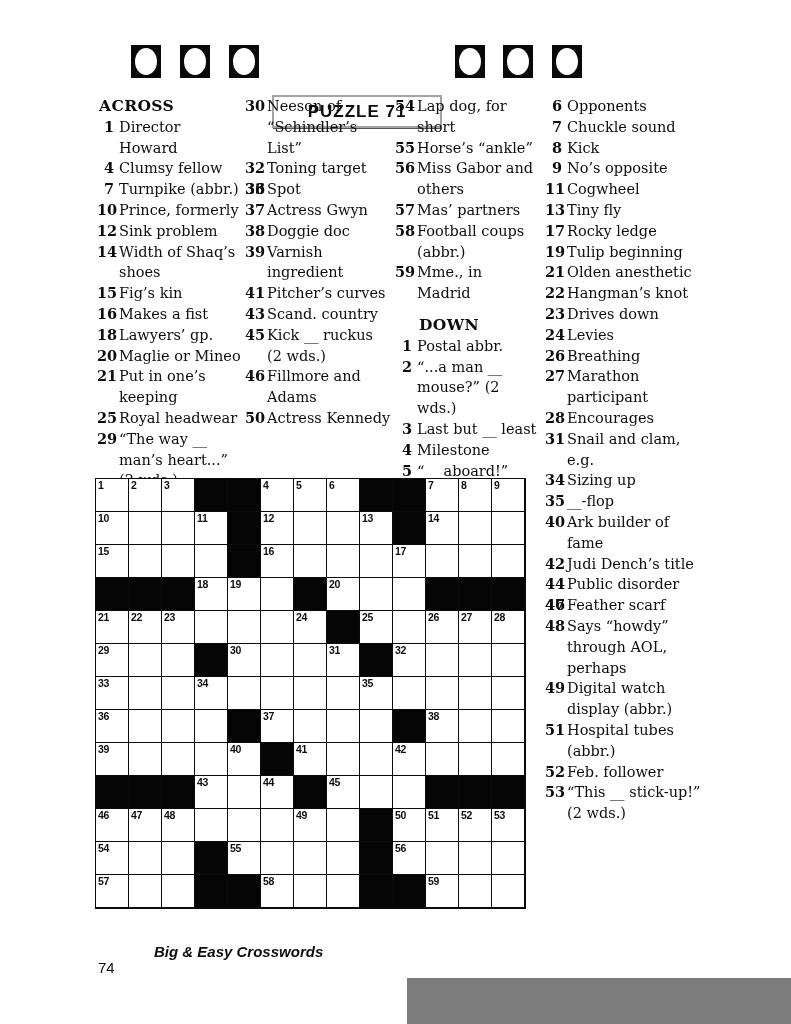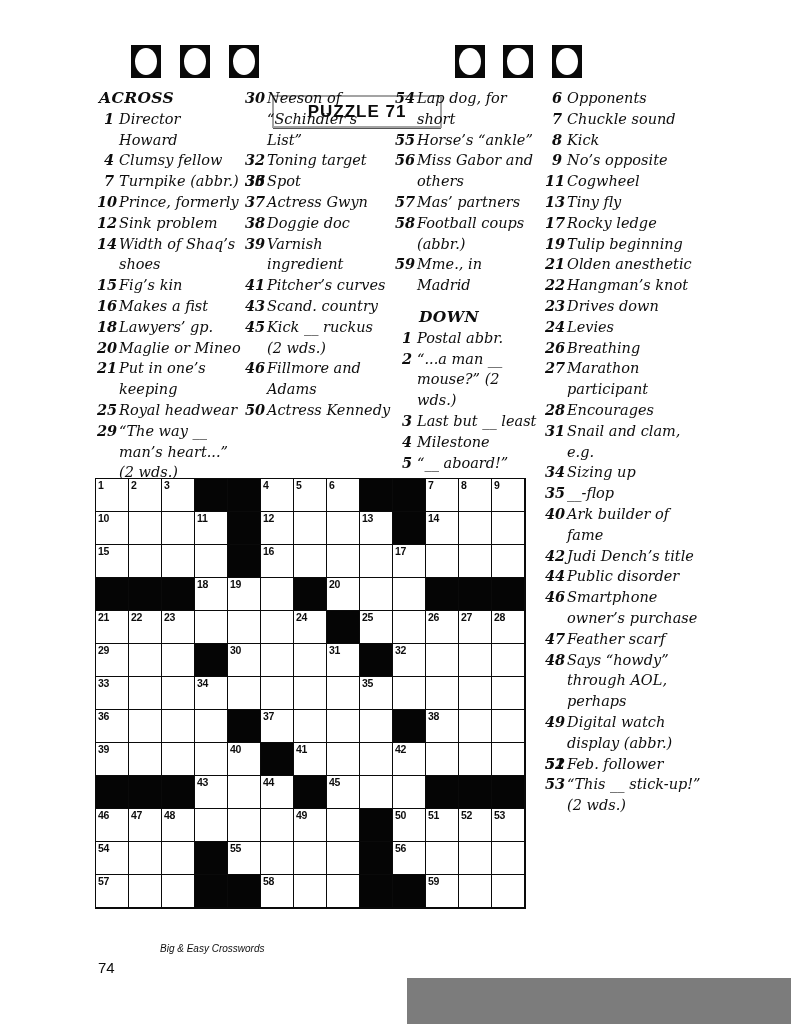--- a/index.html
+++ b/index.html
@@ -10,21 +10,21 @@
   .sq{position:absolute;top:45px;width:30px;height:33px;background:#090909;}
   .sq::after{content:"";position:absolute;left:4px;top:3px;width:22px;height:27px;
              background:#fff;border-radius:50%;}
   .title-box{position:absolute;left:272px;top:47px;width:166px;height:29px;
              border:2px solid #a3a3a3;display:flex;align-items:center;justify-content:center;
              box-shadow:0 2px 0 -1px #555;margin-top:48px;}
   .title-box span{font-family:"Liberation Sans", sans-serif;font-weight:bold;
                   font-size:17px;letter-spacing:1px;}
 
   
-  .clue-col{position:absolute;top:88px;font-size:14.5px;line-height:20.8px;font-style:italic;}
+  .clue-col{position:absolute;top:96px;font-size:14.5px;line-height:20.8px;}
   #col1{left:97px;width:146px;}
   #col2{left:245px;width:147px;}
   #col3{left:395px;width:142px;}
   #col4{left:545px;width:156px;}
   .heading{font-weight:bold;font-size:15.5px;letter-spacing:.4px;margin-left:2px;}
   .down-heading{margin-top:11px;margin-left:24px;}
   .clue{position:relative;padding-left:22px;}
   .clue .cnum{position:absolute;left:0;width:17px;text-align:right;font-weight:bold;}
 
   
@@ -33,22 +33,22 @@
         border:1.5px solid #0a0a0a;background:#fff;}
   .cell{position:relative;border-right:1px solid #0a0a0a;border-bottom:1px solid #0a0a0a;
         background:#fff;}
   .cell.black{background:#050505;}
   .cell .num{position:absolute;top:1px;left:2px;font-family:"Liberation Sans", sans-serif;
              font-weight:bold;font-size:10.5px;line-height:11px;letter-spacing:-0.3px;}
 
   
   .pgnum{position:absolute;left:98px;top:959px;font-family:"Liberation Sans", sans-serif;
          font-weight:normal;font-size:15px;}
-  .booktitle{position:absolute;left:160px;top:943px;font-family:"Liberation Sans", sans-serif;
-             font-weight:normal;font-style:italic;font-size:10px;}
+  .booktitle{position:absolute;left:154px;top:943px;font-family:"Liberation Sans", sans-serif;
+             font-weight:bold;font-style:italic;font-size:15px;}
   .gray-bar{position:absolute;left:407px;top:978px;width:384px;height:46px;background:#7c7c7c;}
 </style>
 </head>
 <body>
 
 <div class="canvas">
 
   <span class="sq" style="left:131px"></span>
   <span class="sq" style="left:180px"></span>
   <span class="sq" style="left:229px"></span>
@@ -130,25 +130,25 @@
         <div class="clue"><span class="cnum">24</span><span class="ctext">Levies</span></div>
         <div class="clue"><span class="cnum">26</span><span class="ctext">Breathing</span></div>
         <div class="clue"><span class="cnum">27</span><span class="ctext">Marathon participant</span></div>
         <div class="clue"><span class="cnum">28</span><span class="ctext">Encourages</span></div>
         <div class="clue"><span class="cnum">31</span><span class="ctext">Snail and clam, e.g.</span></div>
         <div class="clue"><span class="cnum">34</span><span class="ctext">Sizing up</span></div>
         <div class="clue"><span class="cnum">35</span><span class="ctext">__-flop</span></div>
         <div class="clue"><span class="cnum">40</span><span class="ctext">Ark builder of fame</span></div>
         <div class="clue"><span class="cnum">42</span><span class="ctext">Judi Dench’s title</span></div>
         <div class="clue"><span class="cnum">44</span><span class="ctext">Public disorder</span></div>
-        <div class="clue"><span class="cnum">46</span><span class="ctext">Smartphone owner’s purchase</span></div>
+        <div class="clue"><span class="cnum">46</span></div>
         <div class="clue"><span class="cnum">47</span><span class="ctext">Feather scarf</span></div>
         <div class="clue"><span class="cnum">48</span><span class="ctext">Says “howdy” through AOL, perhaps</span></div>
         <div class="clue"><span class="cnum">49</span><span class="ctext">Digital watch display (abbr.)</span></div>
-        <div class="clue"><span class="cnum">51</span></div>
+        <div class="clue"><span class="cnum">51</span><span class="ctext">Hospital tubes (abbr.)</span></div>
         <div class="clue"><span class="cnum">52</span><span class="ctext">Feb. follower</span></div>
         <div class="clue"><span class="cnum">53</span><span class="ctext">“This __ stick-up!” (2 wds.)</span></div>
       </div>
   </div>
 
   <div class="grid">
       <div class="cell">
         <span class="num">1</span>
       </div>
       <div class="cell">

